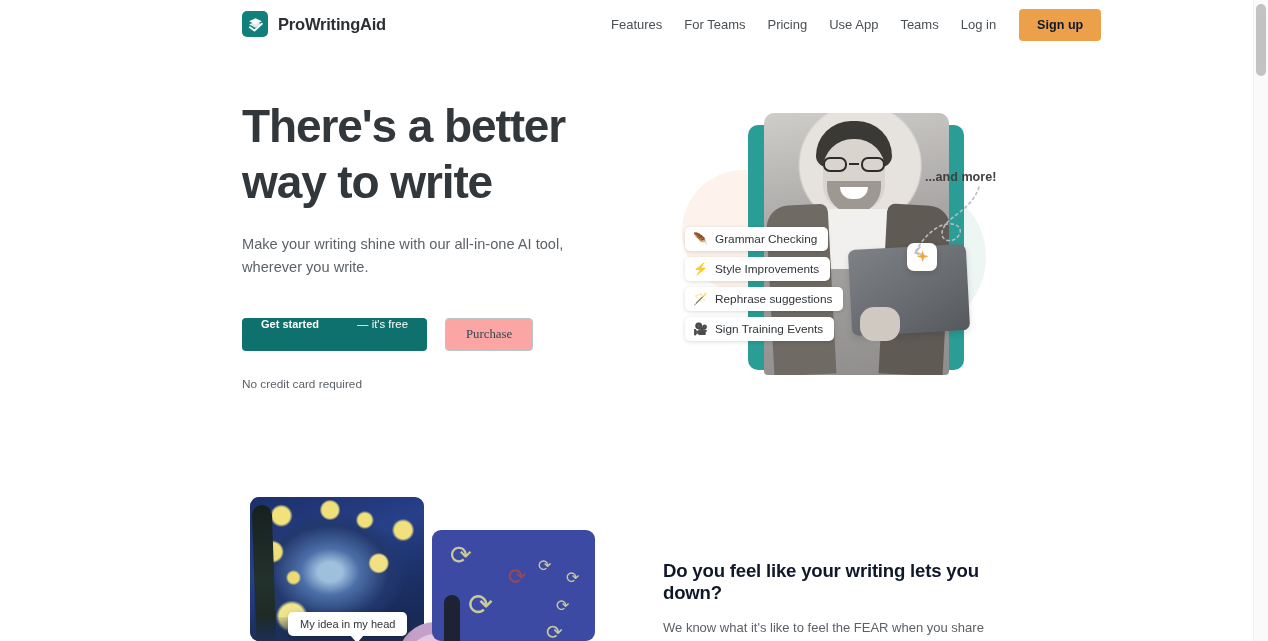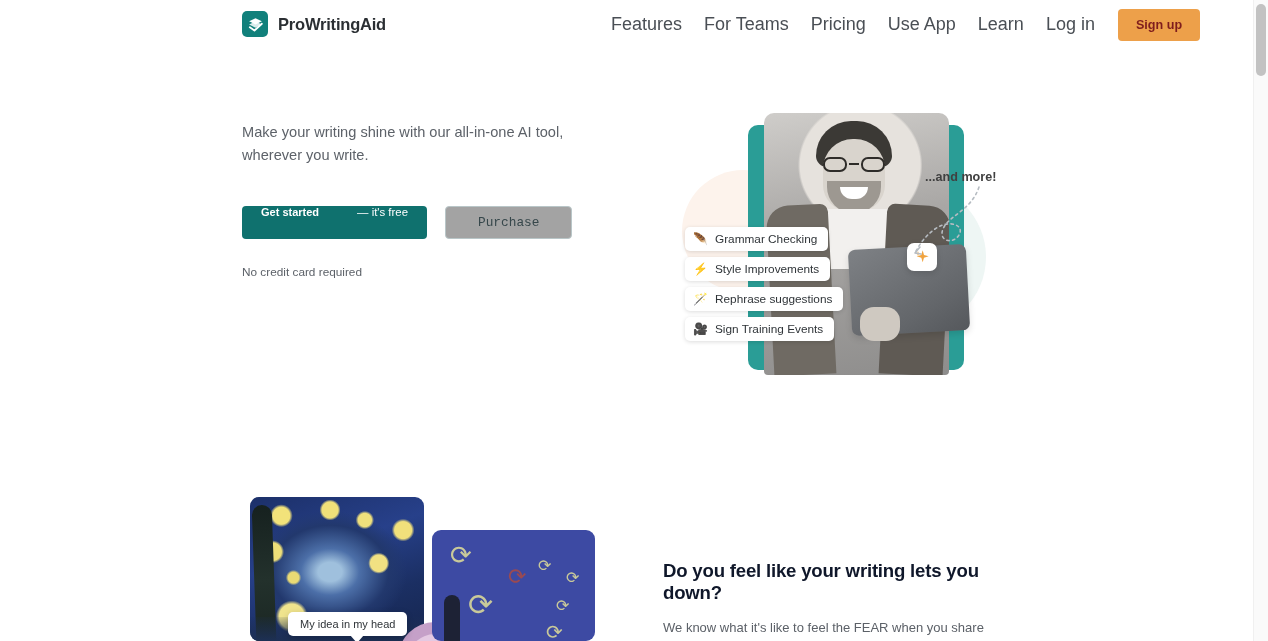--- a/index.html
+++ b/index.html
@@ -36,26 +36,26 @@
   .brand-name {
     font-size: 16.5px; font-weight: bold; color: #2b2f33;
     letter-spacing: -0.2px;
   }
 
   .nav {
     position: absolute; left: 600px; top: 0; height: 49px;
     display: flex; align-items: center; gap: 0;
   }
   .nav-item {
-    font-size: 18px; color: #4a4f55;
+    font-size: 13px; color: #4a4f55;
     padding: 0 11px; cursor: pointer; white-space: nowrap;
   }
   .nav-cta {
     margin-left: 12px;
-    background: #eda04a; color: #7f1d1d;
+    background: #eda04a; color: #0f172a;
     font-size: 12.6px; font-weight: bold;
     border: none; border-radius: 4px;
     padding: 9px 18px; cursor: pointer;
     font-family: "Liberation Sans", sans-serif;
   }
 
   
   .hero-text { position: absolute; left: 242px; top: 98px; width: 400px; }
   .hero-title {
     font-size: 46px; line-height: 56px;
@@ -70,25 +70,25 @@
   .btn-primary {
     background: #0f716e; color: #ffffff;
     border: none; border-radius: 4px;
     height: 33px; padding: 0 19px;
     display: inline-flex; align-items: baseline; gap: 6px;
     cursor: pointer; font-family: "Liberation Sans", sans-serif;
   }
   .btn-primary .b-main { font-size: 11px; font-weight: bold; }
   .btn-primary .b-sub  { font-size: 11.4px; font-weight: normal; margin-left: 32px; }
   .btn-secondary {
-    background: #a3a3a3; color: #36474b;
+    background: #fca5a5; color: #36474b;
     border: 1px solid #b9c6c8; border-radius: 4px;
-    height: 33px; padding: 0 32px;
+    height: 33px; padding: 0 20px;
     font-size: 12.8px; cursor: pointer;
-    font-family: Liberation Mono, monospace;
+    font-family: Liberation Serif, serif;
   }
   .hero-note { margin-top: 26px; font-size: 11.8px; color: #5c6168; }
 
   
   .hero-art { position: absolute; left: 660px; top: 95px; width: 360px; height: 300px; }
   .art-blob-a {
     position: absolute; left: 22px; top: 75px;
     width: 122px; height: 122px; border-radius: 50%;
     background: #fdf3ec;
   }
@@ -277,27 +277,31 @@
         </svg>
       </span>
       <span class="brand-name">ProWritingAid</span>
     </div>
 
     <div class="nav">
       <span class="nav-item">Features</span>
       <span class="nav-item">For Teams</span>
       <span class="nav-item">Pricing</span>
       <span class="nav-item">Use App</span>
-      <span class="nav-item">Learn</span>
+      <span class="nav-item">Teams</span>
       <span class="nav-item">Log in</span>
       <button class="nav-cta">Sign up</button>
     </div>
   </div>
 
   <div class="hero-text">
+    <h1 class="hero-title">
+      <span>There's a better</span><br>
+      <span>way to write</span>
+    </h1>
     <p class="hero-sub">Make your writing shine with our all-in-one AI tool, wherever you write.</p>
 
     <div class="hero-buttons">
       <button class="btn-primary">
         <span class="b-main">Get started</span>
         <span class="b-sub">— it's free</span>
       </button>
       <button class="btn-secondary">Purchase</button>
     </div>
 

